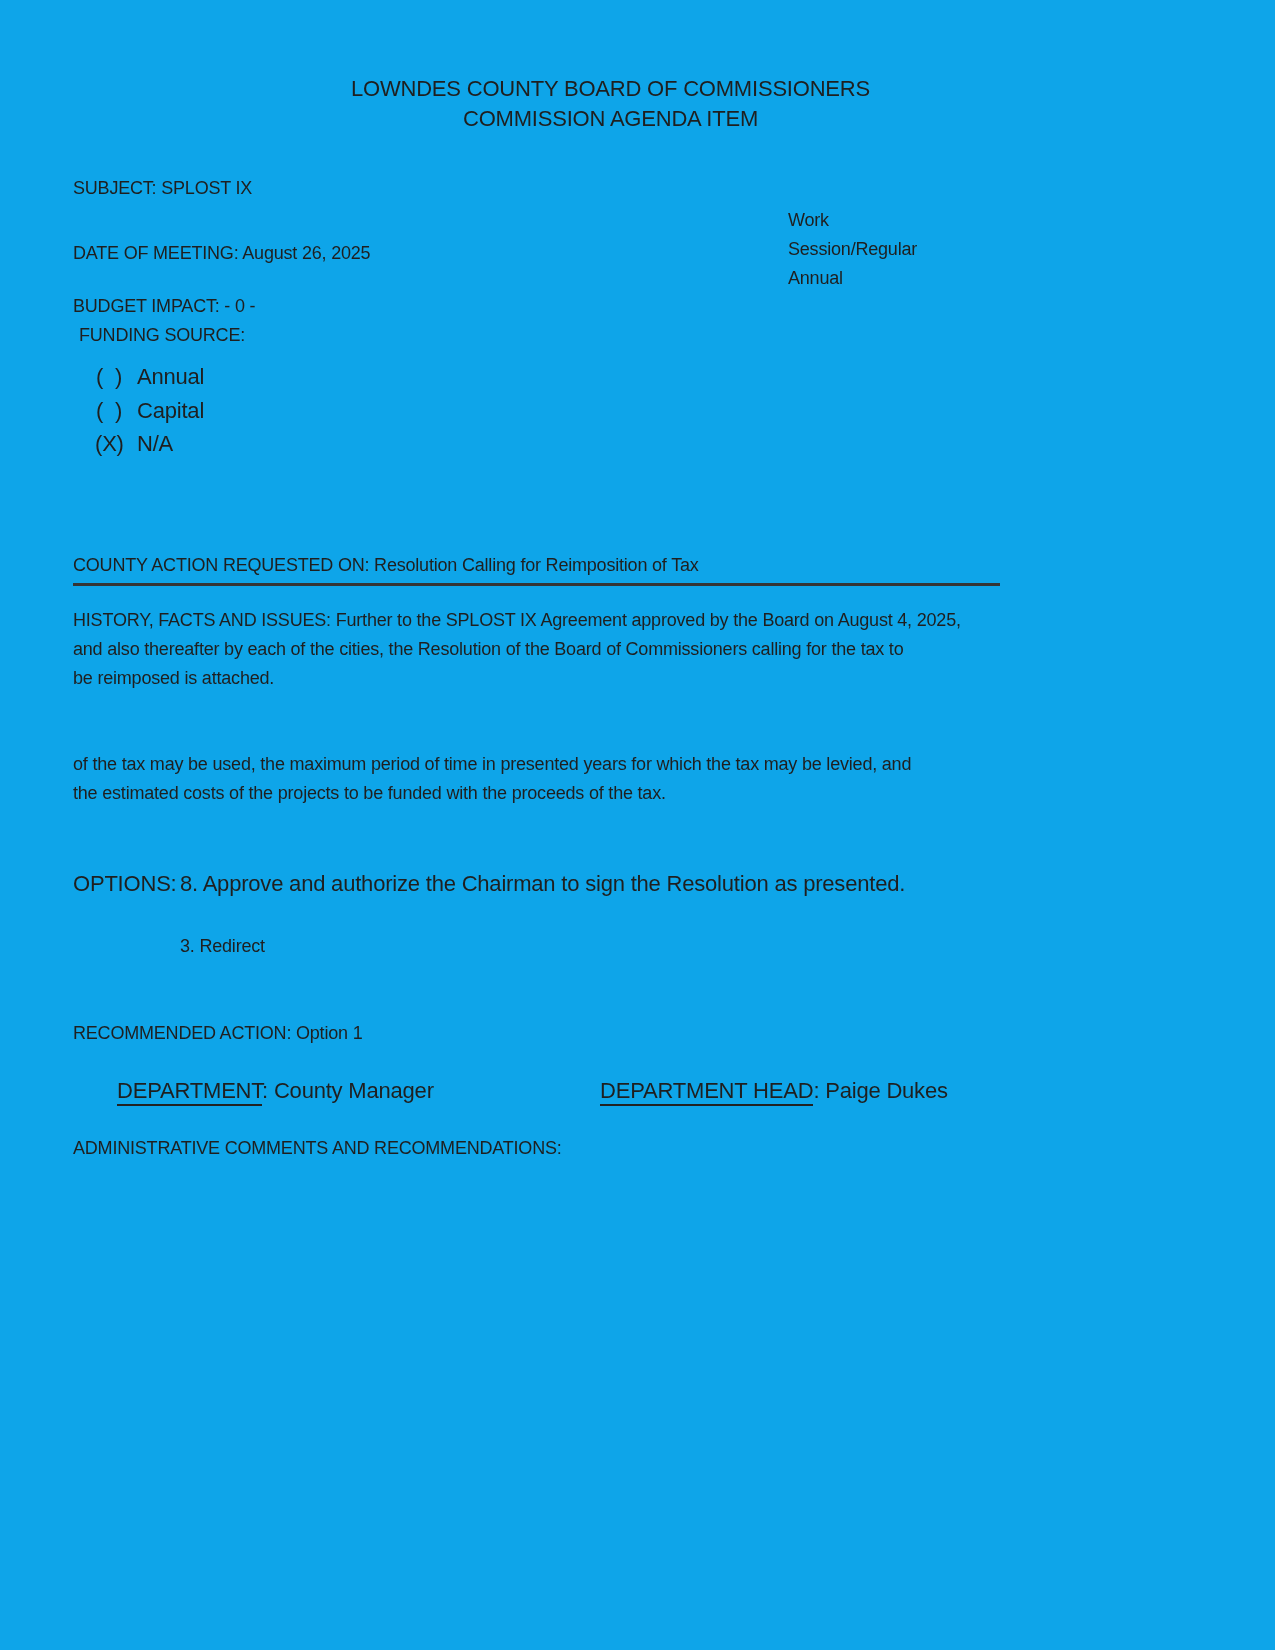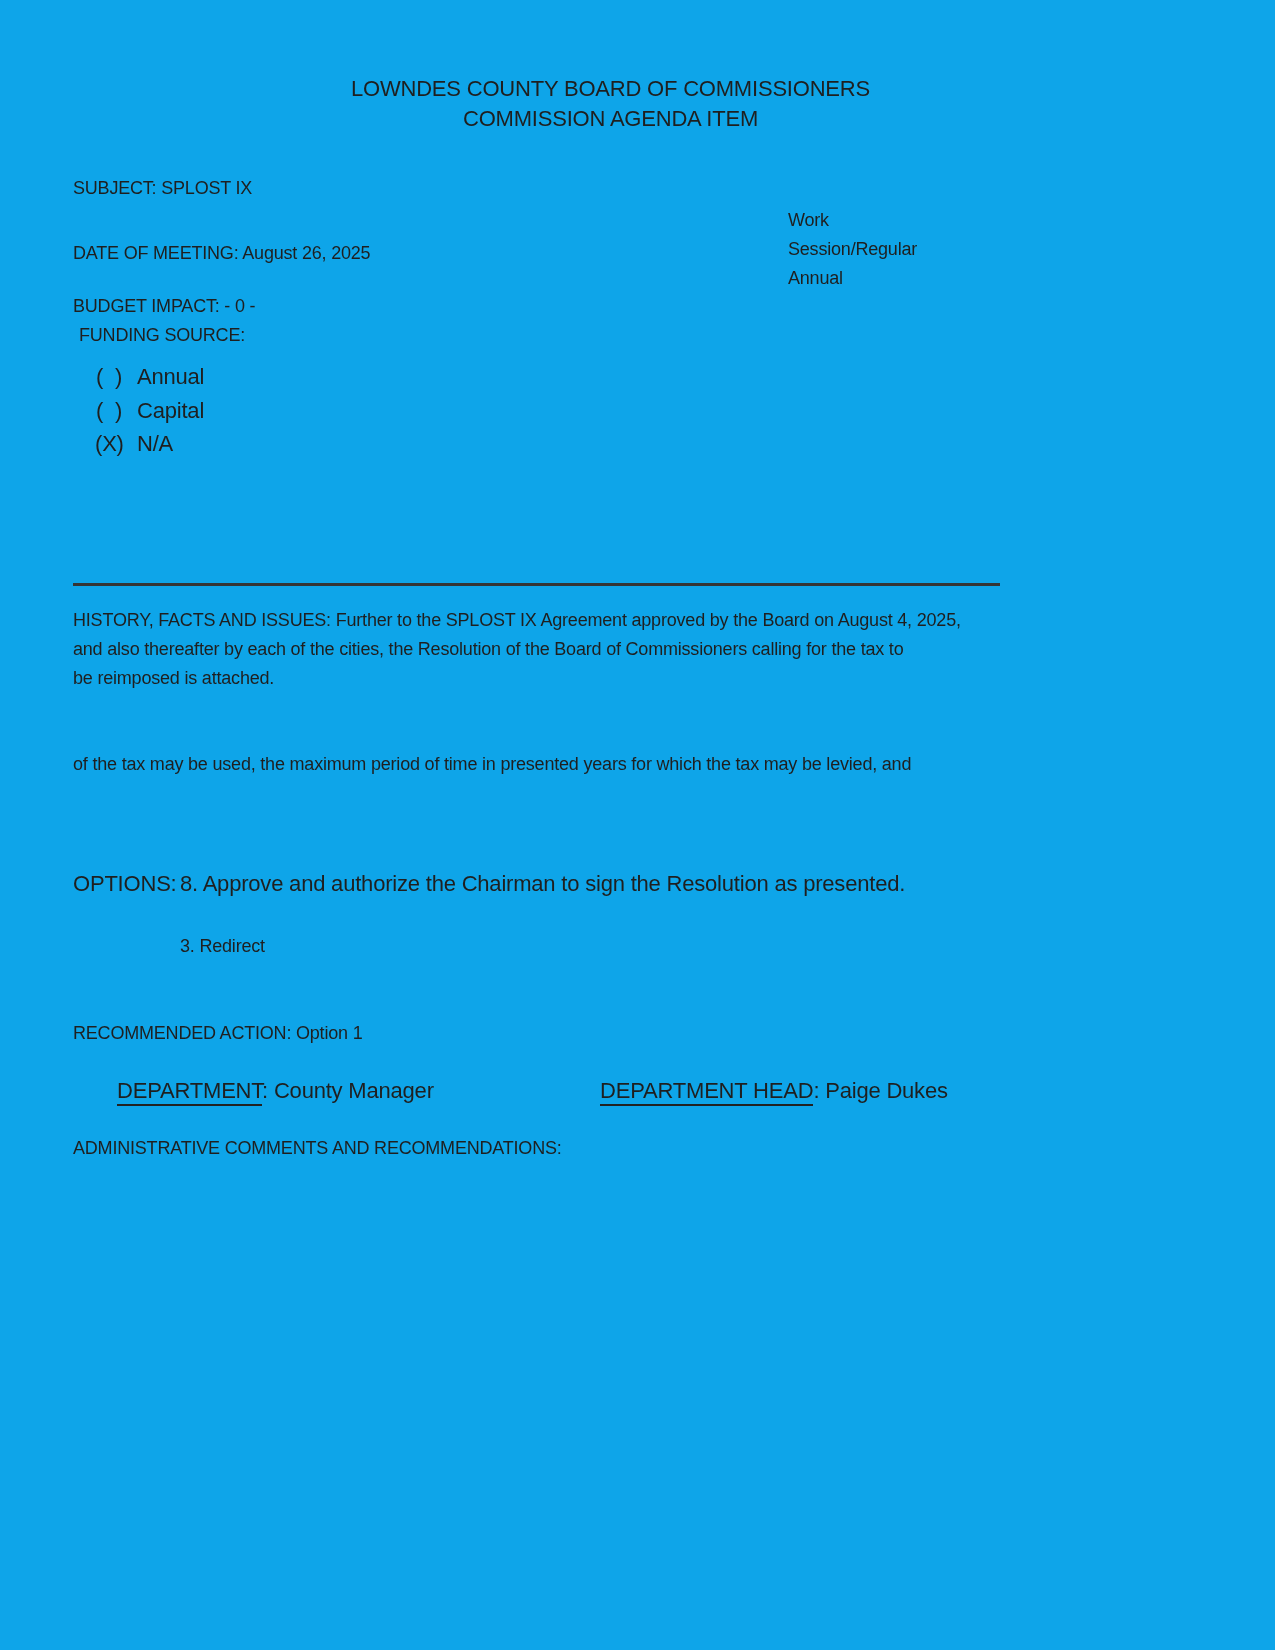--- a/index.html
+++ b/index.html
@@ -66,27 +66,29 @@
   </div>
   <div class="row" style="top:396px;">
     <span class="abs" style="left:96px;">(  )</span>
     <span class="abs" style="left:137px;">Capital</span>
   </div>
   <div class="row" style="top:429px;">
     <span class="abs" style="left:95px;">(X)</span>
     <span class="abs" style="left:137px;">N/A</span>
   </div>
 
+  <div class="line" style="left:73px;top:551px;">COUNTY ACTION REQUESTED ON: Resolution Calling for Reimposition of Tax</div>
   <div class="rule"></div>
 
   <div class="line" style="left:73px;top:606px;">HISTORY, FACTS AND ISSUES: Further to the SPLOST IX Agreement approved by the Board on August 4, 2025,</div>
   <div class="line" style="left:73px;top:635px;">and also thereafter by each of the cities, the Resolution of the Board of Commissioners calling for the tax to</div>
   <div class="line" style="left:73px;top:664px;">be reimposed is attached.</div>
 
   <div class="line" style="left:73px;top:750px;">of the tax may be used, the maximum period of time in presented years for which the tax may be levied, and</div>
+  <div class="line" style="left:73px;top:779px;">the estimated costs of the projects to be funded with the proceeds of the tax.</div>
 
   <div class="row" style="top:869px;">
     <span class="abs" style="left:73px;">OPTIONS:</span>
     <span class="abs" style="left:180px;">8. Approve and authorize the Chairman to sign the Resolution as presented.</span>
   </div>
   <div class="line" style="left:180px;top:932px;">3. Redirect</div>
 
   <div class="line" style="left:73px;top:1019px;">RECOMMENDED ACTION: Option 1</div>
 
   <div class="row" style="top:1076px;margin-left:44px;">

